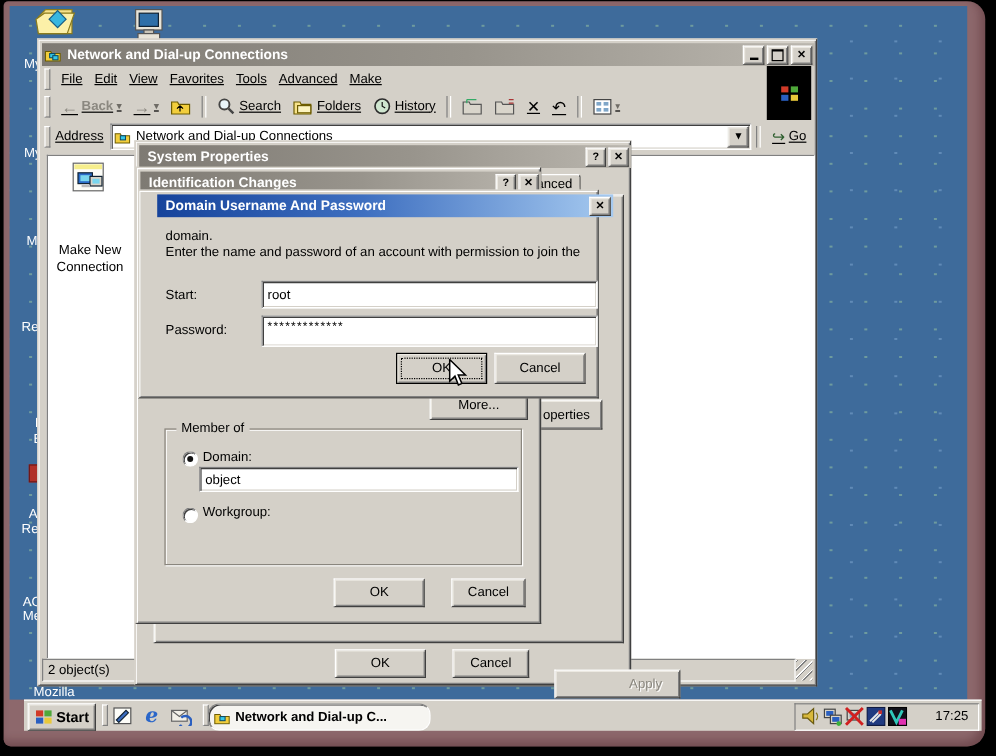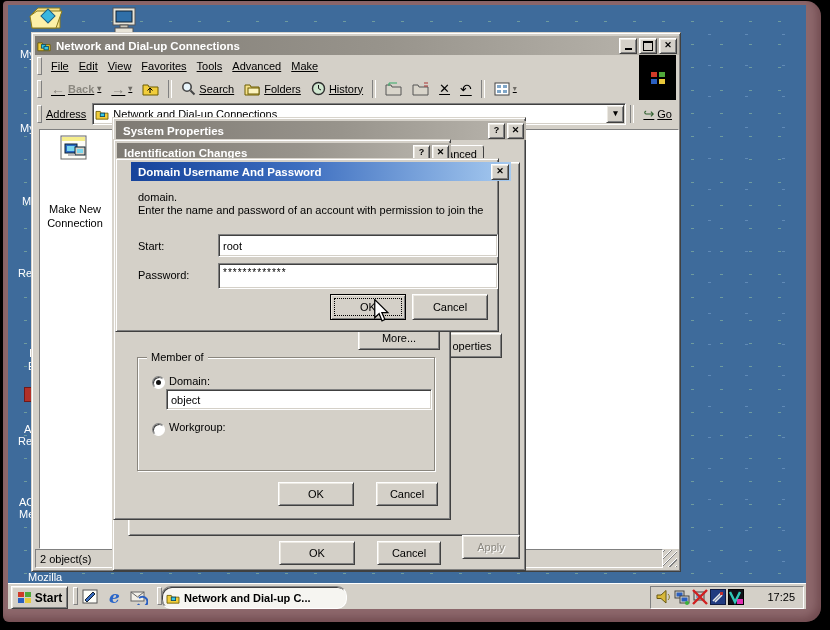--- a/index.html
+++ b/index.html
@@ -39,21 +39,21 @@
   .radio{position:absolute;width:11px;height:11px;border-radius:50%;background:#fff;
     border:1px solid;border-color:#808080 #fff #fff #808080;box-shadow:inset 1px 1px 0 #404040;}
   .radio.on::after{content:"";position:absolute;left:3px;top:3px;width:5px;height:5px;border-radius:50%;background:#111;}
   .lbl{position:absolute;font-size:11px;white-space:nowrap;}
   .gray{color:#76736D;}
   
   .bar{position:absolute;display:flex;align-items:center;text-decoration:underline;}
   .tb-item{display:flex;align-items:center;gap:3px;margin:0 5px;color:#000;flex:0 0 auto;}
   .caret{font-size:8px;color:#6f6c66;}
   
-  #taskbar{position:absolute;left:8px;top:583px;width:798px;height:25px;background:#D4D0C8;border-top:1px solid #fff;}
+  #taskbar{position:absolute;left:20px;top:583px;width:798px;height:25px;background:#D4D0C8;border-top:1px solid #fff;}
   .ql{position:absolute;top:2px;width:23px;height:21px;display:flex;align-items:center;justify-content:center;}
   #tray{position:absolute;left:642px;top:2px;width:152px;height:21px;border:1px solid;border-color:#808080 #fff #fff #808080;
     display:block;}
   .tray-ic{position:absolute;top:2px;width:16px;height:16px;}
   
   svg{display:block;}
   .clip{overflow:hidden;position:absolute;}
 </style>
 </head>
 <body>
@@ -246,21 +246,21 @@
     <div class="titlebar t-inactive" style="left:3px;top:3px;width:406px;">
       <span class="cap" style="margin-left:5px;">System Properties</span>
       <span class="t-btn" style="width:15px;">?</span>
       <span class="t-btn" style="width:15px;">✕</span>
     </div>
     <div style="position:absolute;left:331px;top:27px;width:40px;height:18px;background:#D4D0C8;border:1px solid;border-color:#fff #404040 transparent #fff;border-radius:3px 3px 0 0;text-align:right;padding:2px 6px 0 0;box-sizing:border-box;">anced</div>
     <div style="position:absolute;left:15px;top:44px;width:390px;height:372px;border:1px solid;border-color:#fff #404040 #404040 #fff;box-shadow:inset 1px 1px 0 #ECE9E2,inset -1px -1px 0 #808080;"></div>
     <div class="btn" style="left:329px;top:215px;width:58px;height:23px;">operties</div>
     <div class="btn" style="left:166px;top:423px;width:74px;height:22px;">OK</div>
     <div class="btn" style="left:264px;top:423px;width:62px;height:22px;">Cancel</div>
-    <div class="btn disabled" style="left:349px;top:417px;width:56px;height:22px;">Apply</div>
+    <div class="btn disabled" style="left:349px;top:440px;width:56px;height:22px;padding-left:47px;">Apply</div>
   </div>
 
   <div class="win" style="left:113px;top:139px;width:336px;height:379px;z-index:3;">
     <div class="titlebar t-inactive" style="left:3px;top:3px;width:330px;">
       <span class="cap" style="margin-left:5px;">Identification Changes</span>
       <span class="t-btn" style="width:15px;">?</span>
       <span class="t-btn" style="width:15px;">✕</span>
     </div>
     <div class="btn" style="left:244px;top:186px;width:80px;height:22px;">More...</div>
     <div class="fieldset" style="left:23px;top:217px;width:296px;height:112px;">

